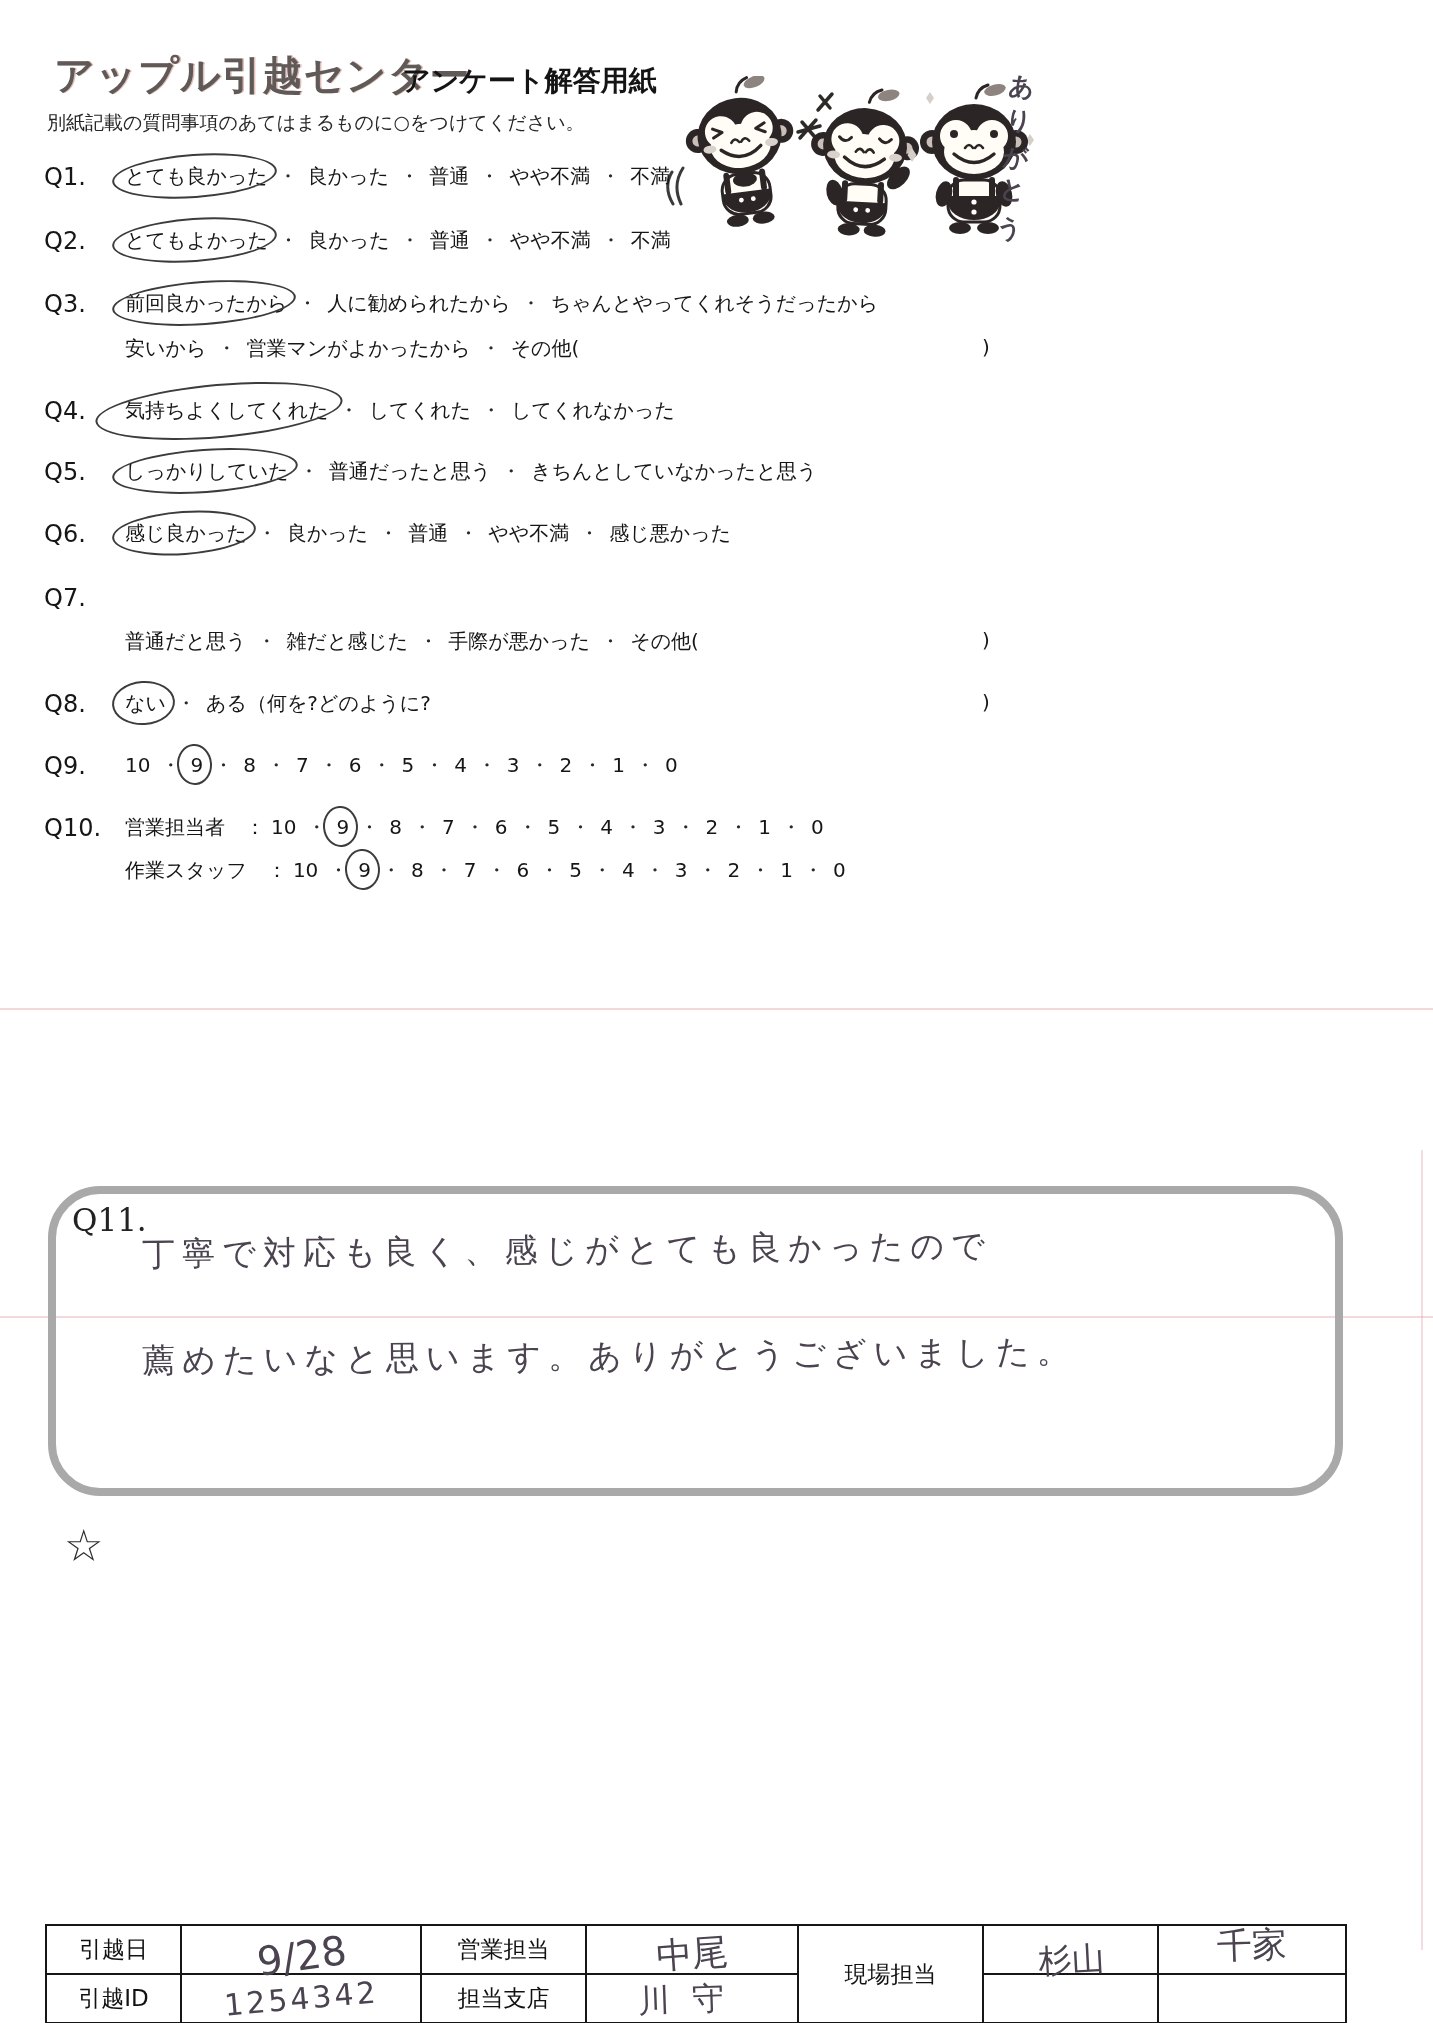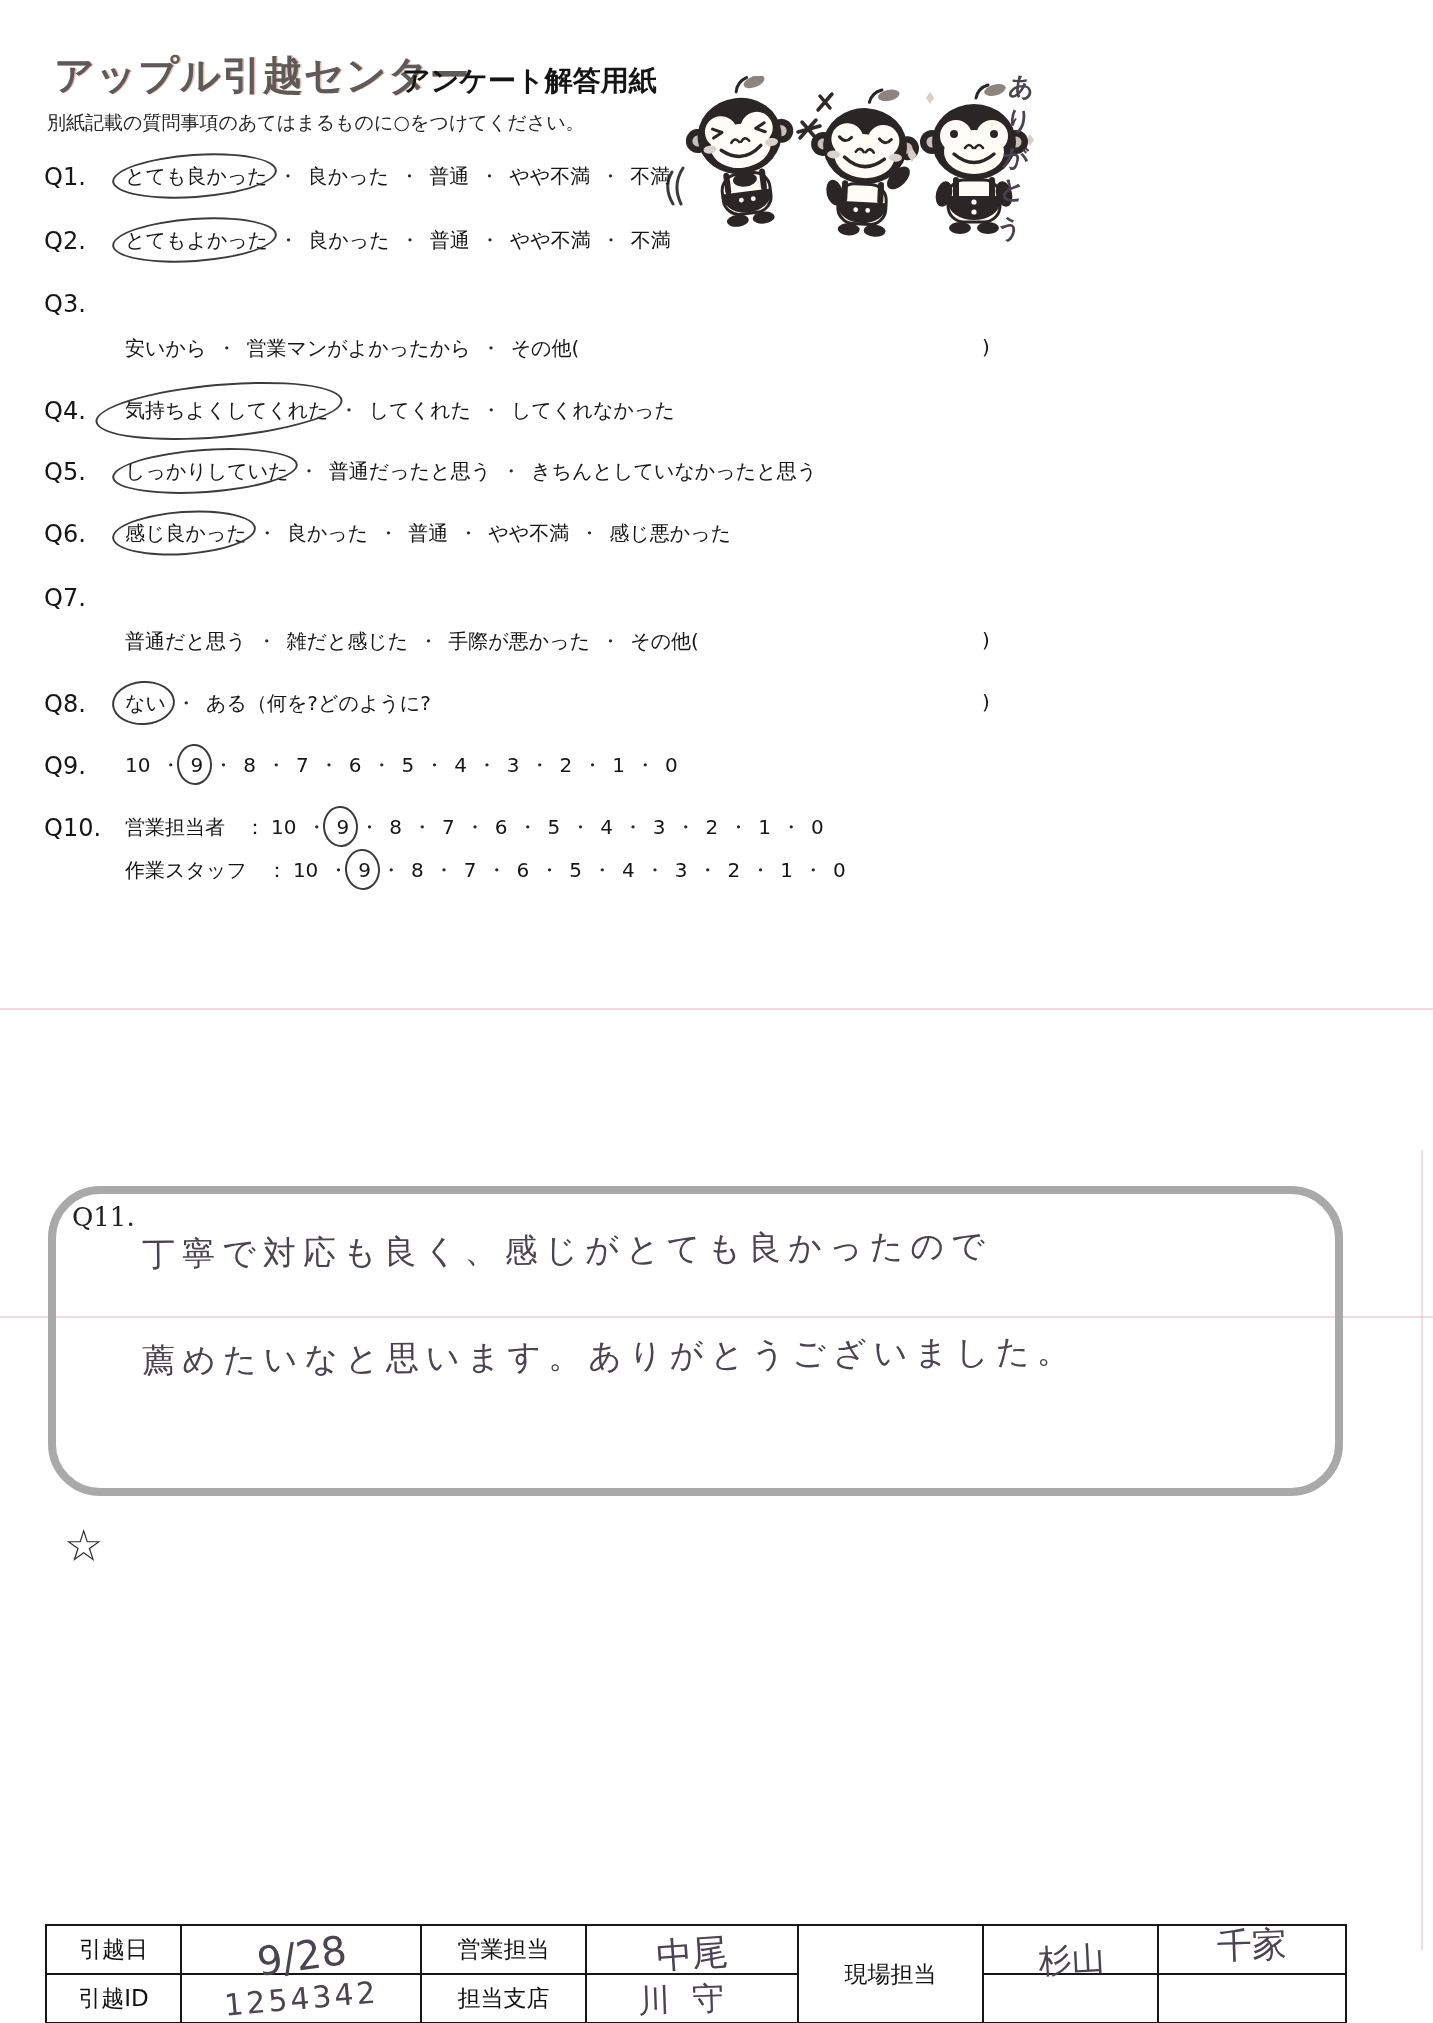--- a/index.html
+++ b/index.html
@@ -23,21 +23,21 @@
   .opt{display:inline-block;}
   .circled{position:relative;text-align:right;}
   .circled::after{
     content:"";position:absolute;left:-13px;right:-9px;top:-9px;bottom:-8px;
     border:2.5px solid #3c3c3c;border-radius:50%;transform:rotate(-4deg);pointer-events:none;
   }
   .circled-big::after{left:-30px;right:-14px;top:-13px;bottom:-14px;transform:rotate(-5deg);}
   .suffix{position:absolute;left:857px;}
   
   .big-box{position:absolute;border:8px solid #a9a9a9;border-radius:52px;background:transparent;}
-  .qbox-label{position:absolute;left:16px;top:8px;font-family:"DejaVu Serif",serif;font-size:26px;color:#222;}
+  .qbox-label{position:absolute;left:16px;top:8px;font-family:"DejaVu Serif",serif;font-size:31px;color:#222;}
   .handwrite{font-family:"DejaVu Sans",sans-serif;color:#4b4350;}
   .hw-line{position:absolute;font-size:33px;letter-spacing:7px;white-space:nowrap;transform:rotate(-0.6deg);}
   .star{position:absolute;left:64px;top:1524px;font-size:44px;color:#2e2e2e;z-index:3;background:#fff;line-height:1;}
   
   .pink-h{position:absolute;left:0;width:100%;height:2px;background:rgba(228,168,178,.45);}
   .pink-v{position:absolute;width:2px;background:rgba(228,168,178,.4);}
   
   .ftable{position:absolute;left:45px;top:1924px;border-collapse:collapse;table-layout:fixed;}
   .ftable td{border:2.5px solid #161616;height:47px;text-align:center;vertical-align:middle;
              overflow:visible;padding:0;}
@@ -165,20 +165,21 @@
 
   <div class="abs thanks handwrite">ありがとう</div>
 
   <div class="q-label" style="top:163px">Q1.</div>
   <div class="q-line" style="top:163px"><span class="opt circled">とても良かった</span><span class="sep">・</span><span class="opt">良かった</span><span class="sep">・</span><span class="opt">普通</span><span class="sep">・</span><span class="opt">やや不満</span><span class="sep">・</span><span class="opt">不満</span></div>
 
   <div class="q-label" style="top:227px">Q2.</div>
   <div class="q-line" style="top:227px"><span class="opt circled">とてもよかった</span><span class="sep">・</span><span class="opt">良かった</span><span class="sep">・</span><span class="opt">普通</span><span class="sep">・</span><span class="opt">やや不満</span><span class="sep">・</span><span class="opt">不満</span></div>
 
   <div class="q-label" style="top:290px">Q3.</div>
+  <div class="q-line" style="top:290px"><span class="opt circled">前回良かったから</span><span class="sep">・</span><span class="opt">人に勧められたから</span><span class="sep">・</span><span class="opt">ちゃんとやってくれそうだったから</span></div>
   <div class="q-line" style="top:335px"><span class="opt">安いから</span><span class="sep">・</span><span class="opt">営業マンがよかったから</span><span class="sep">・</span><span class="opt">その他(</span><span class="suffix">)</span></div>
 
   <div class="q-label" style="top:397px">Q4.</div>
   <div class="q-line" style="top:397px"><span class="opt circled circled-big">気持ちよくしてくれた</span><span class="sep">・</span><span class="opt">してくれた</span><span class="sep">・</span><span class="opt">してくれなかった</span></div>
 
   <div class="q-label" style="top:458px">Q5.</div>
   <div class="q-line" style="top:458px"><span class="opt circled">しっかりしていた</span><span class="sep">・</span><span class="opt">普通だったと思う</span><span class="sep">・</span><span class="opt">きちんとしていなかったと思う</span></div>
 
   <div class="q-label" style="top:520px">Q6.</div>
   <div class="q-line" style="top:520px"><span class="opt circled">感じ良かった</span><span class="sep">・</span><span class="opt">良かった</span><span class="sep">・</span><span class="opt">普通</span><span class="sep">・</span><span class="opt">やや不満</span><span class="sep">・</span><span class="opt">感じ悪かった</span></div>

